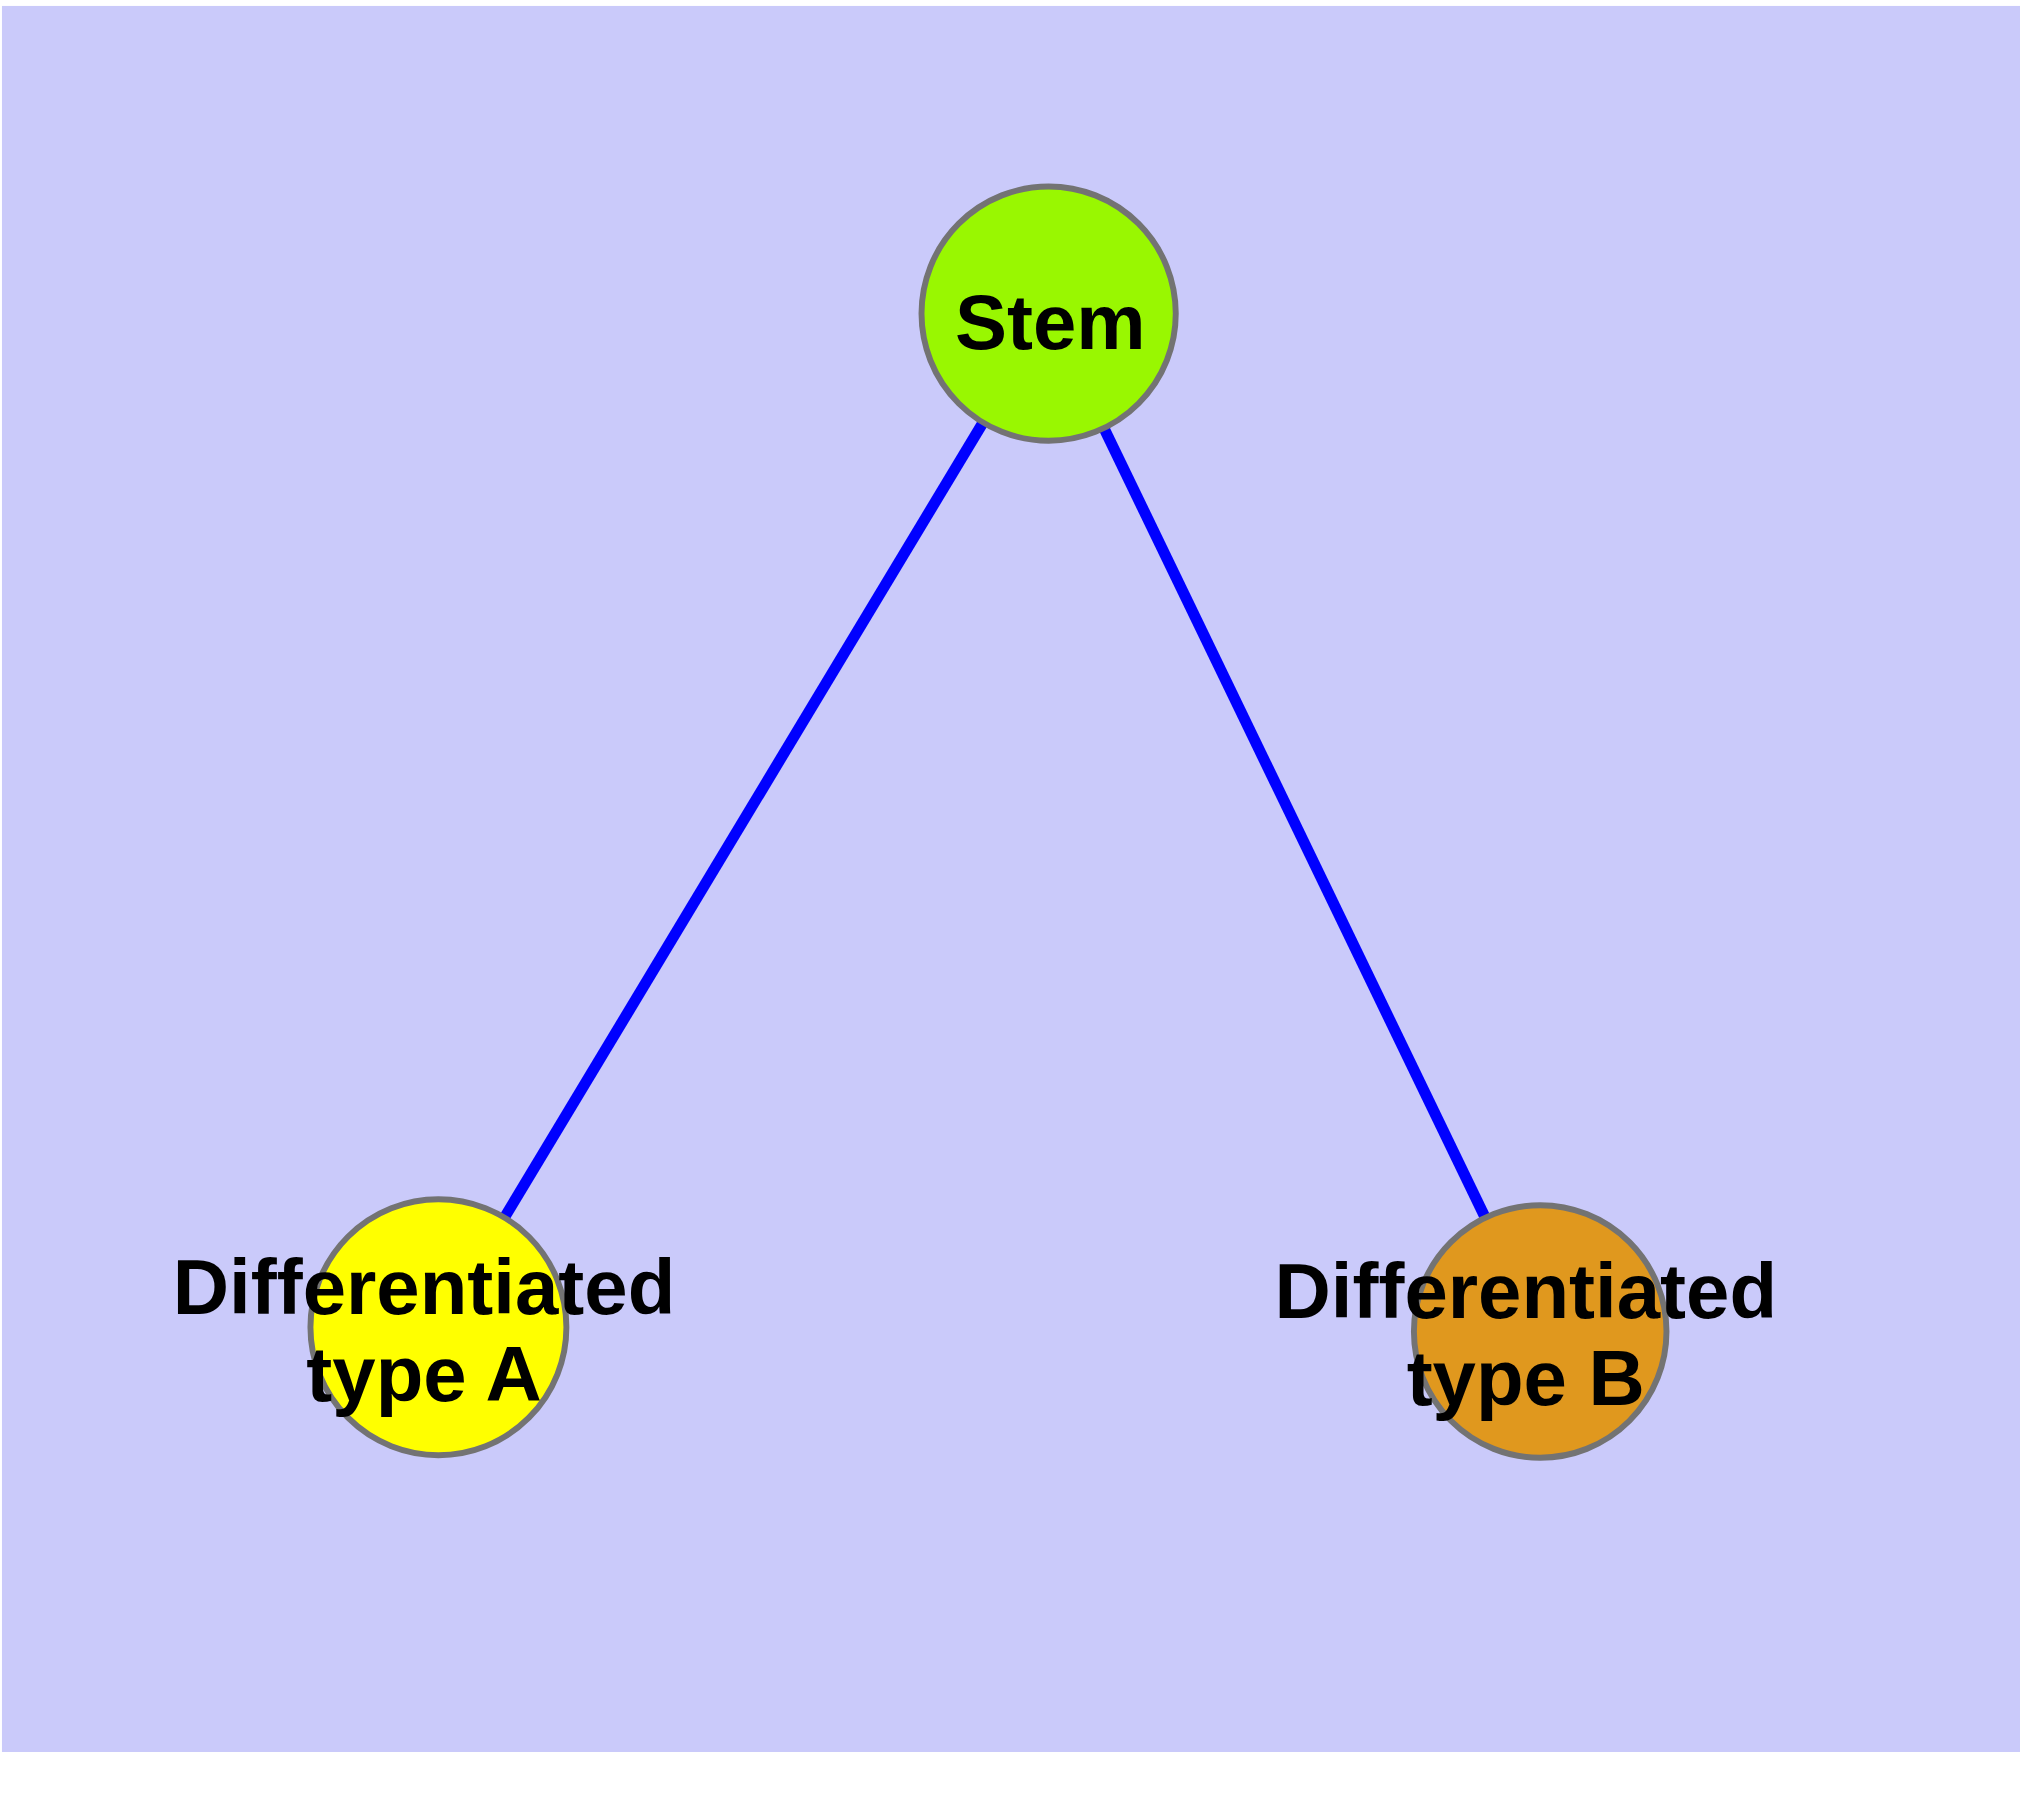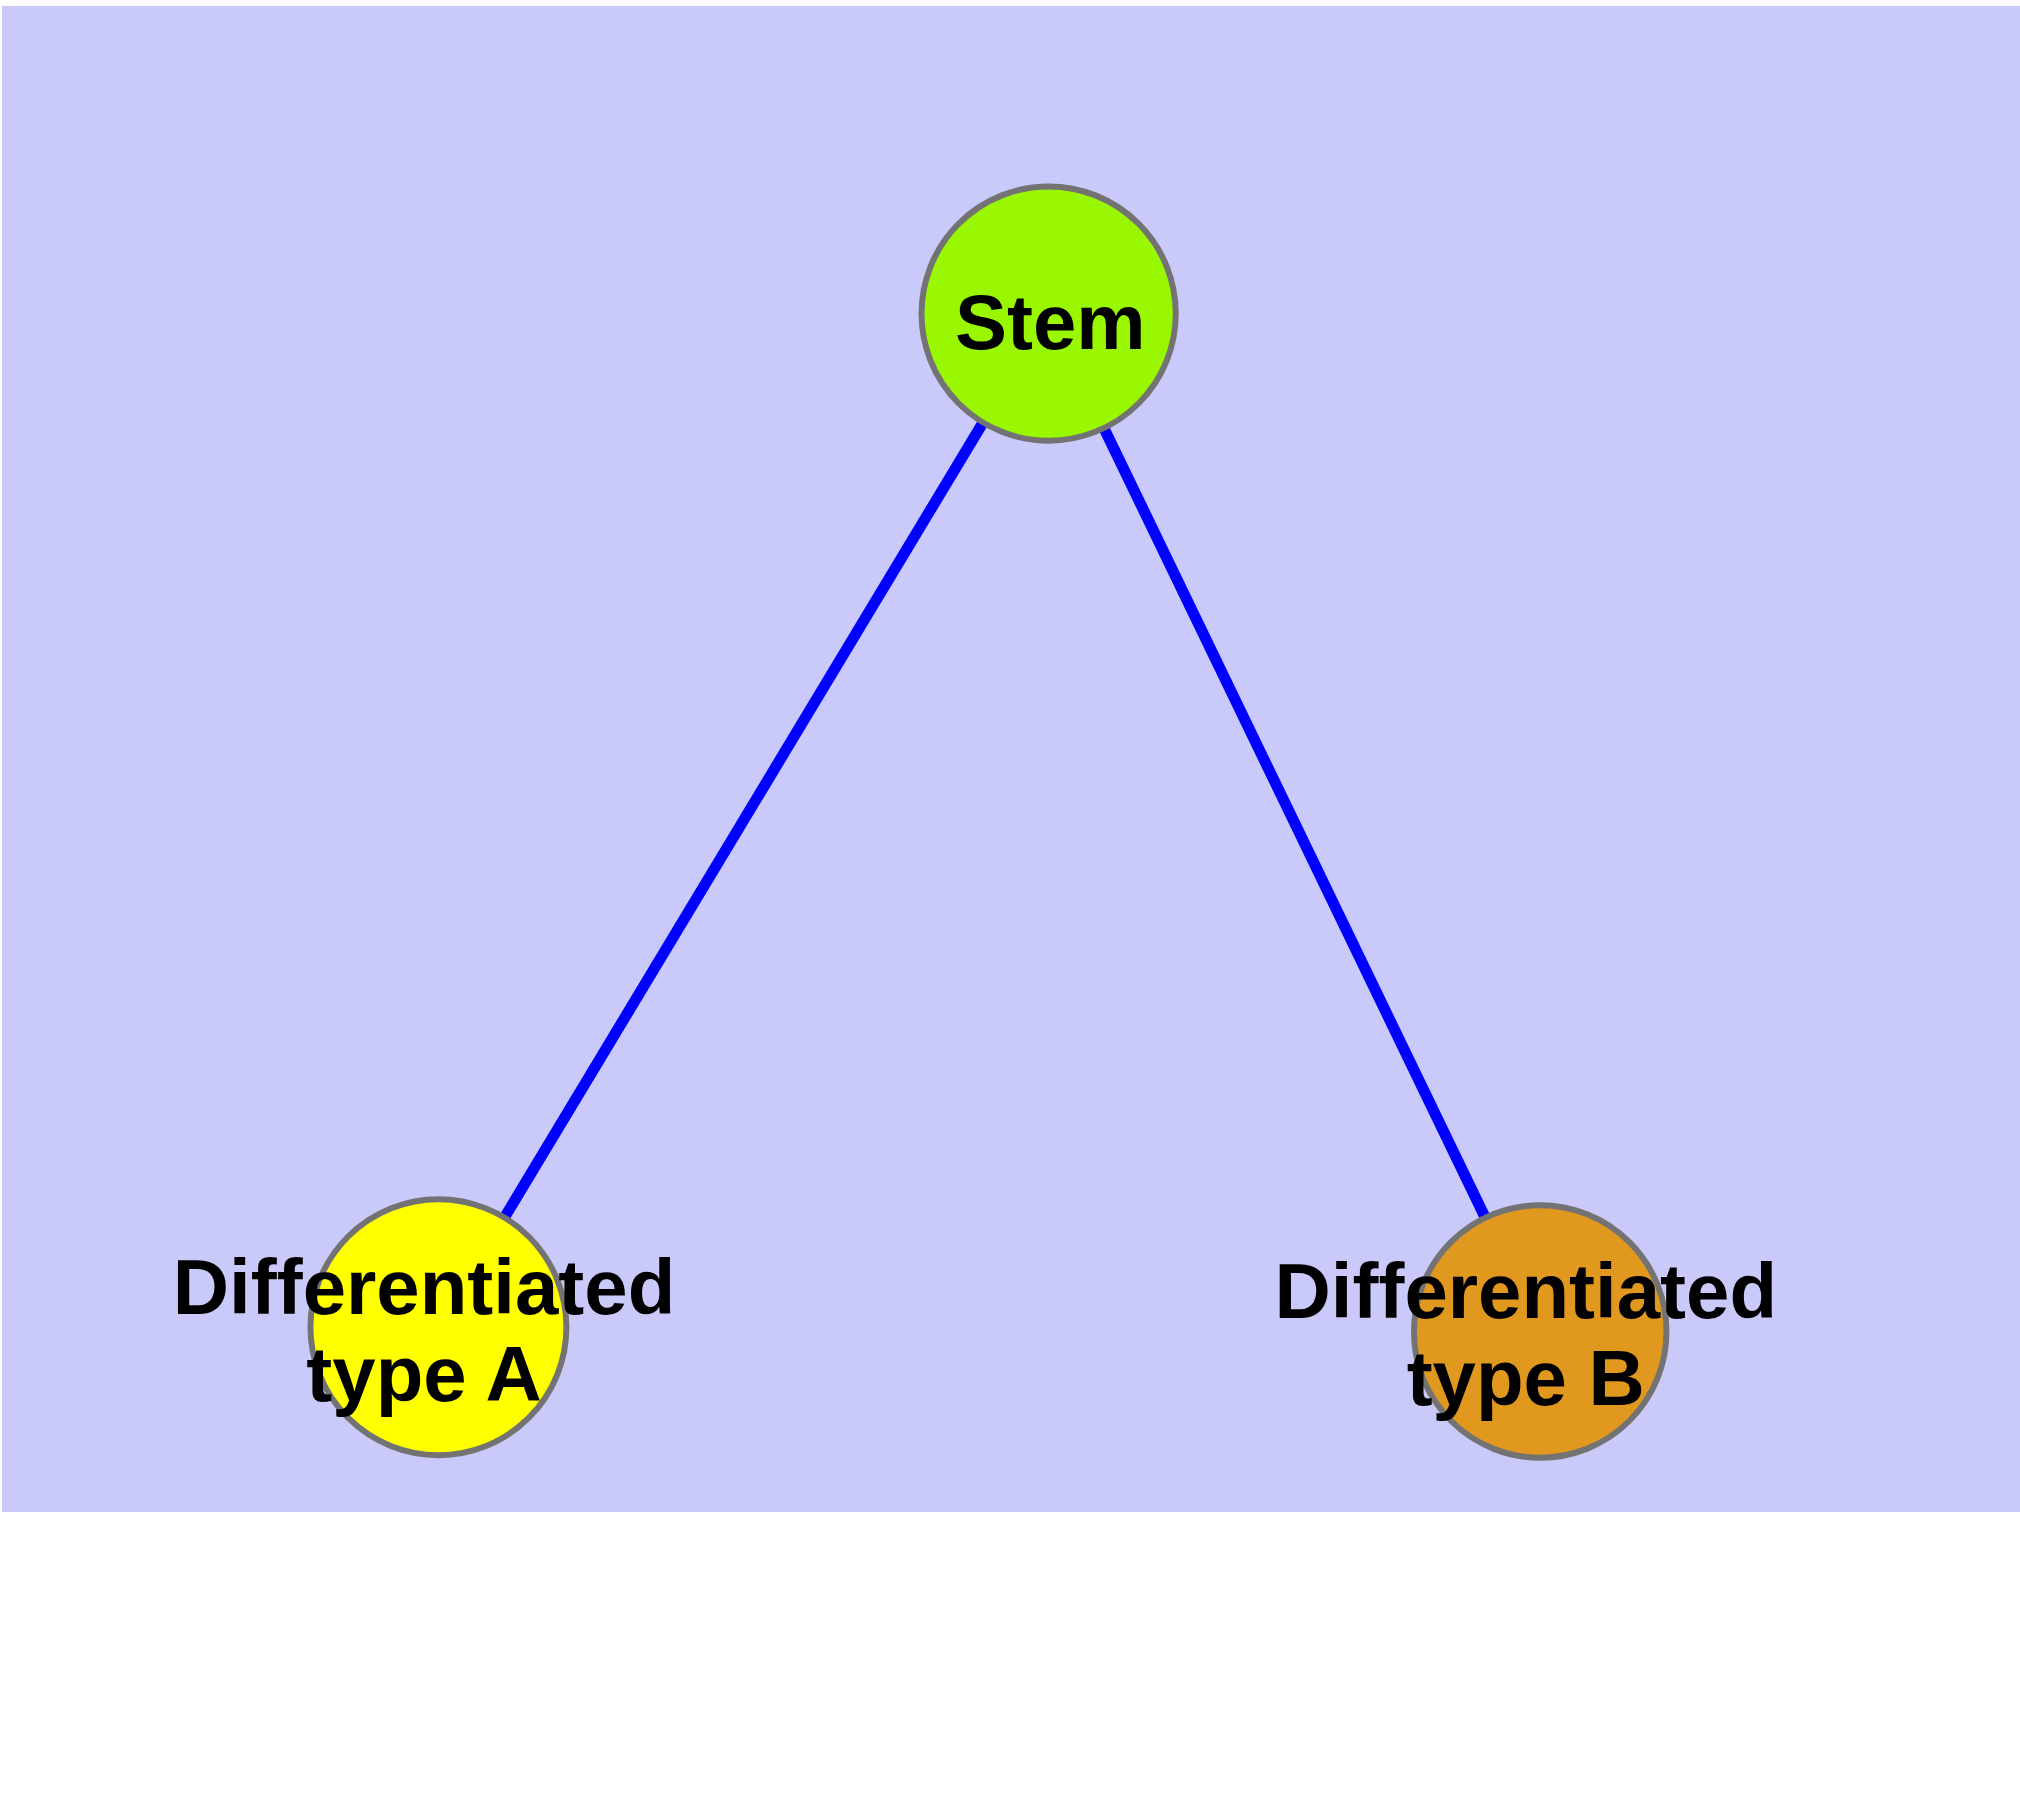--- a/index.html
+++ b/index.html
@@ -2,21 +2,21 @@
 <html style="font-size:13.6px"><head>
 <meta charset="utf-8">
 <style>
   html, body {
     margin: 0;
     padding: 0;
     background: #ffffff;
   }
   .canvas-wrap {
     width: 2021px;
-    height: 1512px;
+    height: 1752px;
     position: relative;
   }
   svg {
     display: block;
   }
   .node-label {
     font-family: "Liberation Sans", "DejaVu Sans", sans-serif;
     font-weight: bold;
     font-size: 92px;
   }

